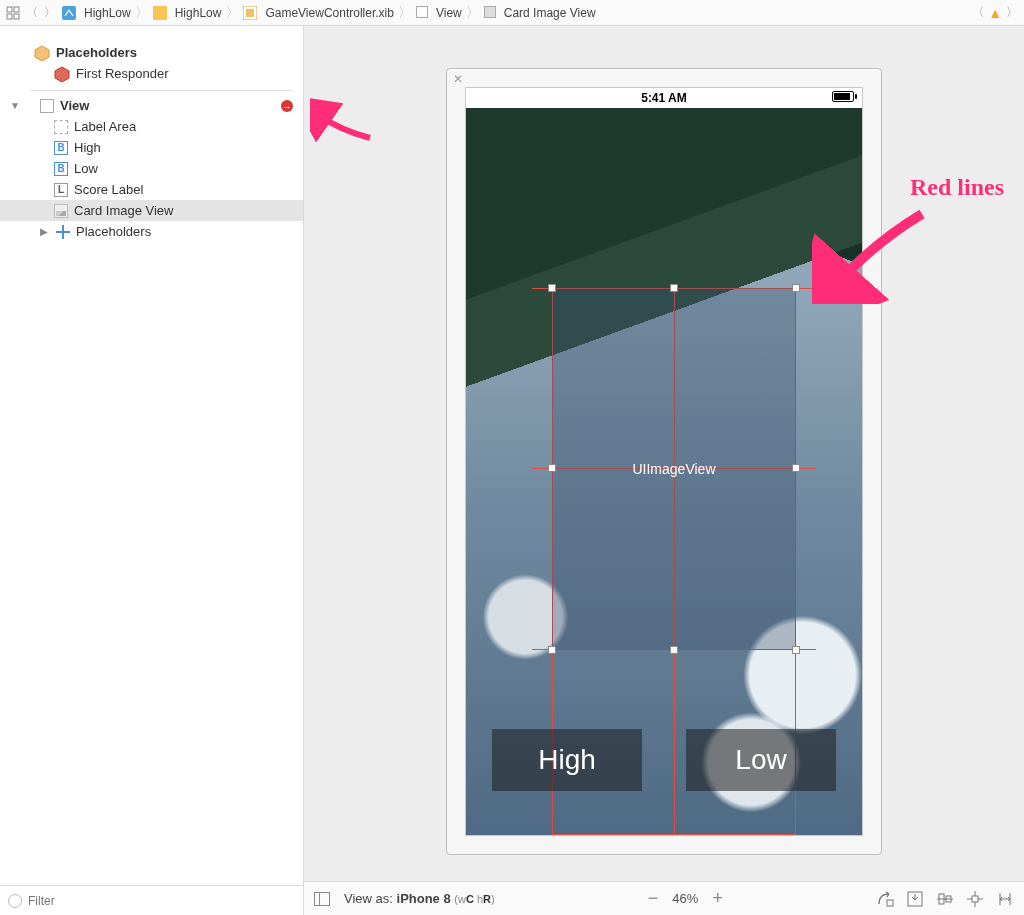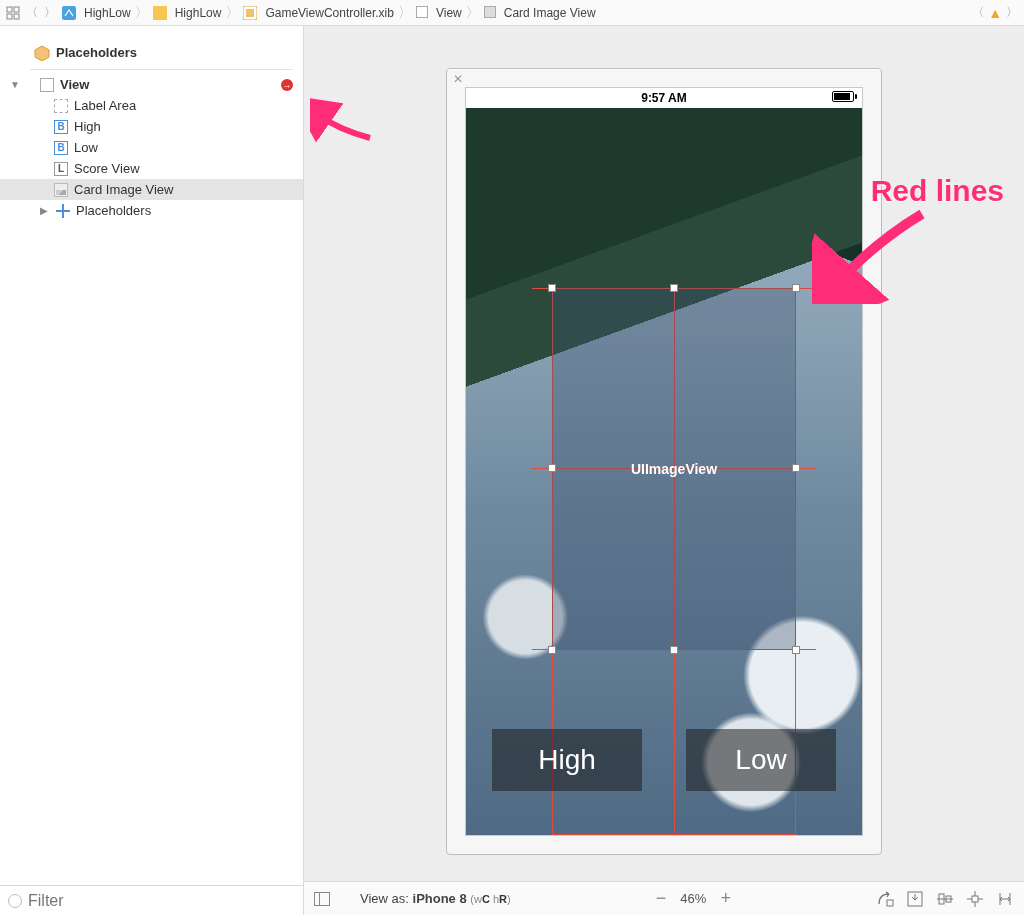--- a/index.html
+++ b/index.html
@@ -50,21 +50,21 @@
   .icon-L { width:14px; height:14px; border:1px solid #999; color:#555; font-size:10px; line-height:12px; text-align:center; display:inline-block; font-weight:600; }
   .icon-constraints { width:14px; height:14px; display:inline-block; position:relative; }
   .icon-constraints::before, .icon-constraints::after { content:""; position:absolute; background:#4a90d9; }
   .icon-constraints::before { left:6px; top:0; width:2px; height:14px; }
   .icon-constraints::after { left:0; top:6px; width:14px; height:2px; }
   .red-dot { width:12px; height:12px; border-radius:50%; background:#d33; display:inline-flex; align-items:center; justify-content:center; margin-left:auto; margin-right:10px; color:#fff; font-size:9px; }
 
   
   .sidebar-footer { height:30px; border-top:1px solid #d9d9d9; display:flex; align-items:center; padding:0 8px; gap:6px; color:#999; font-size:12px; }
   .sidebar-footer .circ { width:14px; height:14px; border:1px solid #bbb; border-radius:50%; }
-  .sidebar-footer input { border:none; outline:none; flex:1; font-size:16px; color:#7f1d1d; background:transparent; }
+  .sidebar-footer input { border:none; outline:none; flex:1; font-size:12px; color:#7f1d1d; background:transparent; }
 
   
   .canvas { flex:1; position:relative; overflow:hidden; }
   .device-frame {
     position:absolute; left:50%; top:42px; transform:translateX(-50%);
     width:436px; height:787px; background:#f6f6f6;
     border:1px solid #bcbcbc; border-radius:4px;
     box-shadow: 0 1px 0 #fff inset;
   }
   .device-close { position:absolute; left:4px; top:3px; width:14px; height:14px; color:#9a9a9a; font-size:12px; line-height:14px; text-align:center; cursor:default; }
@@ -95,41 +95,41 @@
     display:flex; align-items:center; justify-content:center;
   }
   .btn-high { left:26px; }
   .btn-low { right:26px; }
 
   
   .imgview-box {
     position:absolute; left:86px; top:200px; width:244px; height:362px;
     background: rgba(60,80,110,0.35);
   }
-  .imgview-label { position:absolute; left:0; right:0; top:50%; transform:translateY(-50%); text-align:center; color:#fff; font-weight:700; font-size:14px; }
+  .imgview-label { position:absolute; left:0; right:0; top:50%; transform:translateY(-50%); text-align:center; color:#fff; font-weight:400; font-size:14px; }
 
   .red-line { position:absolute; background:#e04a3f; }
   .red-v1 { left:86px; top:200px; width:1px; height:548px; }
   .red-v2 { left:329px; top:200px; width:1px; height:548px; }
   .red-vc { left:208px; top:200px; width:1px; height:548px; }
   .red-h1 { left:66px;  top:200px; height:1px; width:284px; }
   .red-h2 { left:66px;  top:561px; height:1px; width:284px; }
   .red-hc { left:66px;  top:380px; height:1px; width:284px; }
   .red-hb { left:86px;  top:746px; height:2px; width:244px; }
 
   .sel-handle { position:absolute; width:8px; height:8px; background:#fff; border:1px solid #888; }
 
   
   .annot { position:absolute; color:#ff2d78; font-weight:700; pointer-events:none; }
-  .annot-text { font-size:30px; text-shadow:0 1px 0 #fff; }
+  .annot-text { font-size:24px; text-shadow:0 1px 0 #fff;font-family:Liberation Serif, serif; }
 
   
   .canvas-footer {
     height:34px; border-top:1px solid #d9d9d9; background:#fafafa;
-    display:flex; align-items:center; padding:0 10px; font-size:13px; color:#444; gap:30px;
+    display:flex; align-items:center; padding:0 10px; font-size:13px; color:#444; gap:14px;
   }
   .canvas-footer .spacer { flex:1; }
   .zoom-ctrl { display:flex; align-items:center; gap:14px; color:#555; }
   .zoom-ctrl .zbtn { font-size:18px; color:#888; cursor:default; }
   .layout-icons { display:flex; align-items:center; gap:12px; color:#666; }
   .layout-icons span { display:inline-flex; width:18px; height:18px; align-items:center; justify-content:center; font-size:14px; }
   .wc-hr { font-size:11px; color:#888; }
   .panel-icon { width:16px; height:14px; border:1px solid #888; position:relative; display:inline-block; }
   .panel-icon::before { content:""; position:absolute; left:4px; top:0; bottom:0; width:1px; background:#888; }
 
@@ -206,20 +206,29 @@
     <div class="tree">
       <div class="tree-row header">
         <span class="indent1"></span>
         <span class="icon-placeholder icon-cube-o">
           <svg viewBox="0 0 16 16">
               <polygon points="8,1 15,5 15,12 8,16 1,12 1,5" fill="#f5c177" stroke="#d79a3a"></polygon>
             </svg>
         </span>
         <span>Placeholders</span>
       </div>
+      <div class="tree-row">
+        <span class="indent2"></span>
+        <span class="icon-placeholder icon-cube-r">
+          <svg viewBox="0 0 16 16">
+              <polygon points="8,1 15,5 15,12 8,16 1,12 1,5" fill="#e06a5a" stroke="#b03e30"></polygon>
+            </svg>
+        </span>
+        <span>First Responder</span>
+      </div>
 
       <div class="section-divider"></div>
 
       <div class="tree-row header">
         <span class="disclosure">▼</span>
         <span style="width:8px"></span>
         <span class="icon-view2"></span>
         <span>View</span>
         <span class="red-dot">→</span>
       </div>
@@ -234,21 +243,21 @@
         <span>High</span>
       </div>
       <div class="tree-row">
         <span class="indent2"></span>
         <span class="icon-B">B</span>
         <span>Low</span>
       </div>
       <div class="tree-row">
         <span class="indent2"></span>
         <span class="icon-L">L</span>
-        <span>Score View</span>
+        <span>Score Label</span>
       </div>
       <div class="tree-row selected">
         <span class="indent2"></span>
         <span class="icon-imgview"></span>
         <span>Card Image View</span>
       </div>
       <div class="tree-row">
         <span style="width:24px"></span>
         <span class="disclosure">▶</span>
         <span class="icon-constraints"></span>
@@ -271,21 +280,21 @@
               <path d="M0,0 L8,4 L0,8 Z" fill="#ff2d78"></path>
             </marker>
           </defs>
         <path d="M60,40 Q30,32 10,18" stroke="#ff2d78" stroke-width="6" fill="none" marker-end="url(#ah1)"></path>
       </svg>
 
       <div class="device-frame">
         <div class="device-close">✕</div>
         <div class="device-inner">
           <div class="statusbar">
-            <span>9:57 AM</span>
+            <span>5:41 AM</span>
             <span class="battery"></span>
           </div>
           <div class="app-bg"></div>
 
 
           <div class="red-line red-v1"></div>
           <div class="red-line red-v2"></div>
           <div class="red-line red-vc"></div>
           <div class="red-line red-h1"></div>
           <div class="red-line red-h2"></div>

